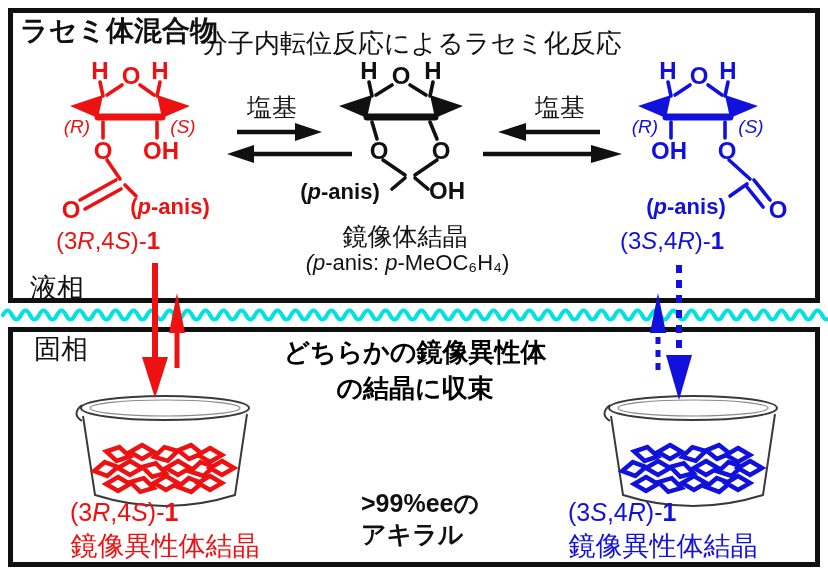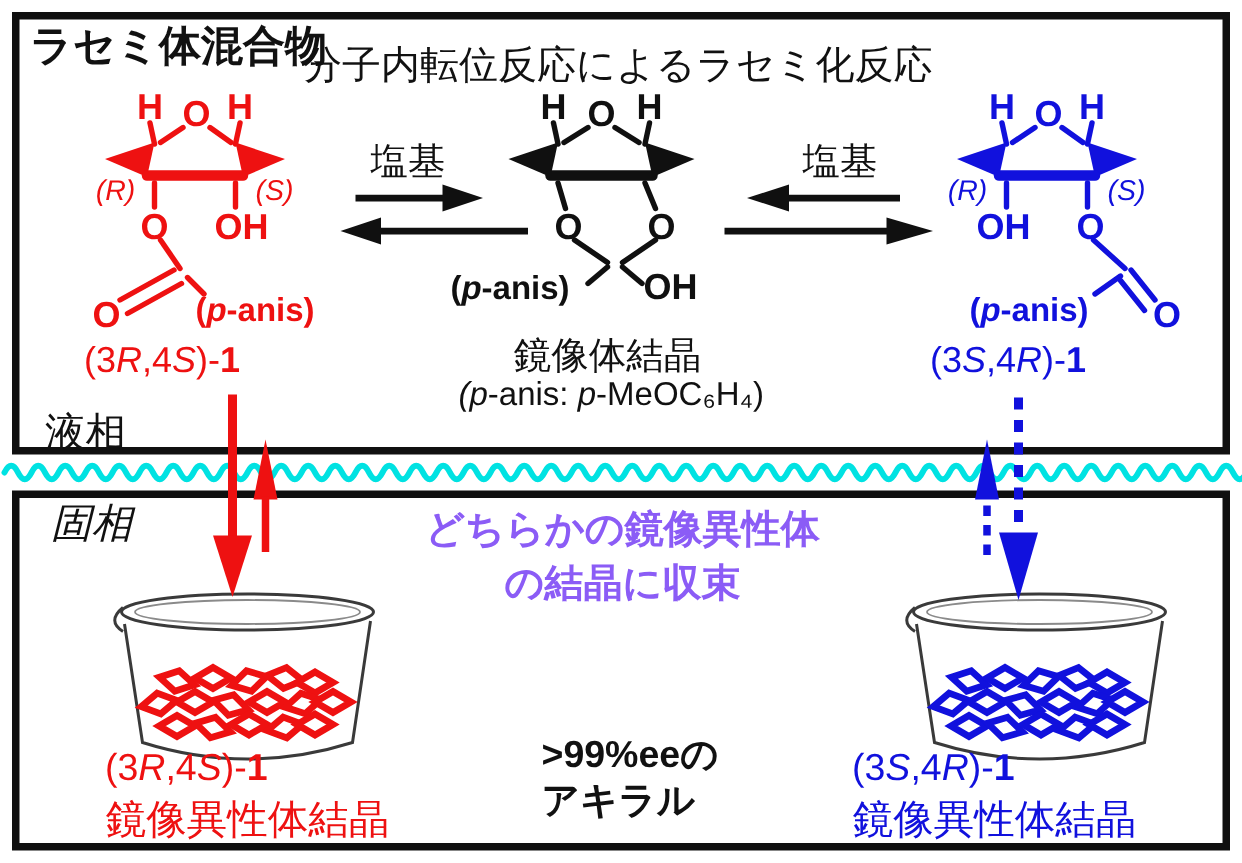--- a/index.html
+++ b/index.html
@@ -1,21 +1,21 @@
 <!DOCTYPE html>
 <html><head>
 <meta charset="utf-8">
 <style>
   html,body{margin:0;padding:0;background:#ffffff;}
   #stage{position:relative;width:828px;height:575px;background:#ffffff;overflow:hidden;
          font-family:"Liberation Sans",sans-serif;color:#111;}
   .abs{position:absolute;}
   .red{color:#EE1111;}
   .blue{color:#1111DD;}
-  .green{color:#8b5cf6;}
+  .green{color:#000000;}
   .box{border:5px solid #101010;box-sizing:border-box;background:transparent;}
   .ttl{font-weight:bold;font-size:28px;}
   .rxn{font-size:26px;}
   .base{font-size:25px;text-align:center;}
   .phase{font-size:27px;text-align:center;}
   .conv{font-size:26px;font-weight:bold;text-align:center;line-height:36px;}
   .ee{font-size:25px;font-weight:bold;line-height:31px;}
   .cmp{font-size:24px;white-space:nowrap;}
   .cap{font-size:27px;text-align:center;white-space:nowrap;}
   .it{font-style:italic;}
@@ -49,21 +49,21 @@
   <div class="abs box" style="left:8px;top:327px;width:812px;height:240px;"></div>
 
   <svg class="abs" style="left:0px;top:306px;" width="828" height="18" viewBox="0 0 828 18">
     <path id="wavepath" d="M3 9 q4.5 -9 9 0 q4.5 9 9 0 q4.5 -9 9 0 q4.5 9 9 0 q4.5 -9 9 0 q4.5 9 9 0 q4.5 -9 9 0 q4.5 9 9 0 q4.5 -9 9 0 q4.5 9 9 0 q4.5 -9 9 0 q4.5 9 9 0 q4.5 -9 9 0 q4.5 9 9 0 q4.5 -9 9 0 q4.5 9 9 0 q4.5 -9 9 0 q4.5 9 9 0 q4.5 -9 9 0 q4.5 9 9 0 q4.5 -9 9 0 q4.5 9 9 0 q4.5 -9 9 0 q4.5 9 9 0 q4.5 -9 9 0 q4.5 9 9 0 q4.5 -9 9 0 q4.5 9 9 0 q4.5 -9 9 0 q4.5 9 9 0 q4.5 -9 9 0 q4.5 9 9 0 q4.5 -9 9 0 q4.5 9 9 0 q4.5 -9 9 0 q4.5 9 9 0 q4.5 -9 9 0 q4.5 9 9 0 q4.5 -9 9 0 q4.5 9 9 0 q4.5 -9 9 0 q4.5 9 9 0 q4.5 -9 9 0 q4.5 9 9 0 q4.5 -9 9 0 q4.5 9 9 0 q4.5 -9 9 0 q4.5 9 9 0 q4.5 -9 9 0 q4.5 9 9 0 q4.5 -9 9 0 q4.5 9 9 0 q4.5 -9 9 0 q4.5 9 9 0 q4.5 -9 9 0 q4.5 9 9 0 q4.5 -9 9 0 q4.5 9 9 0 q4.5 -9 9 0 q4.5 9 9 0 q4.5 -9 9 0 q4.5 9 9 0 q4.5 -9 9 0 q4.5 9 9 0 q4.5 -9 9 0 q4.5 9 9 0 q4.5 -9 9 0 q4.5 9 9 0 q4.5 -9 9 0 q4.5 9 9 0 q4.5 -9 9 0 q4.5 9 9 0 q4.5 -9 9 0 q4.5 9 9 0 q4.5 -9 9 0 q4.5 9 9 0 q4.5 -9 9 0 q4.5 9 9 0 q4.5 -9 9 0 q4.5 9 9 0 q4.5 -9 9 0 q4.5 9 9 0 q4.5 -9 9 0 q4.5 9 9 0 q4.5 -9 9 0 q4.5 9 9 0 q4.5 -9 9 0 q4.5 9 9 0 q4.5 -9 9 0 q4.5 9 9 0 q4.5 -9 9 0 q4.5 9 9 0" fill="none" stroke="#00E2E2" stroke-width="4" stroke-linecap="round"></path>
   </svg>
 
   <div class="abs ttl" style="left:20px;top:12px;">ラセミ体混合物</div>
   <div class="abs rxn" style="left:202px;top:26px;width:440px;text-align:left;">分子内転位反応によるラセミ化反応</div>
 
   <div class="abs phase" style="left:30px;top:270px;">液相</div>
-  <div class="abs phase" style="left:34px;top:331px;font-style:italic;">固相</div>
+  <div class="abs phase" style="left:34px;top:331px;">固相</div>
 
   <svg class="abs red" style="left:46px;top:50px;" width="200" height="215" viewBox="0 0 200 215">
     <line class="bond" x1="54" y1="32" x2="57" y2="46"></line>
     <line class="bond" x1="114" y1="32" x2="111" y2="46"></line>
     <line class="bond" x1="76" y1="35" x2="61" y2="45"></line>
     <line class="bond" x1="94" y1="35" x2="108" y2="45"></line>
     <polygon class="wedge" points="57,45 24,56 52,68"></polygon>
     <polygon class="wedge" points="111,45 144,56 116,68"></polygon>
     <line class="bondbold" x1="52" y1="67" x2="116" y2="67"></line>
     <line class="bond" x1="57" y1="72" x2="57" y2="88"></line>

